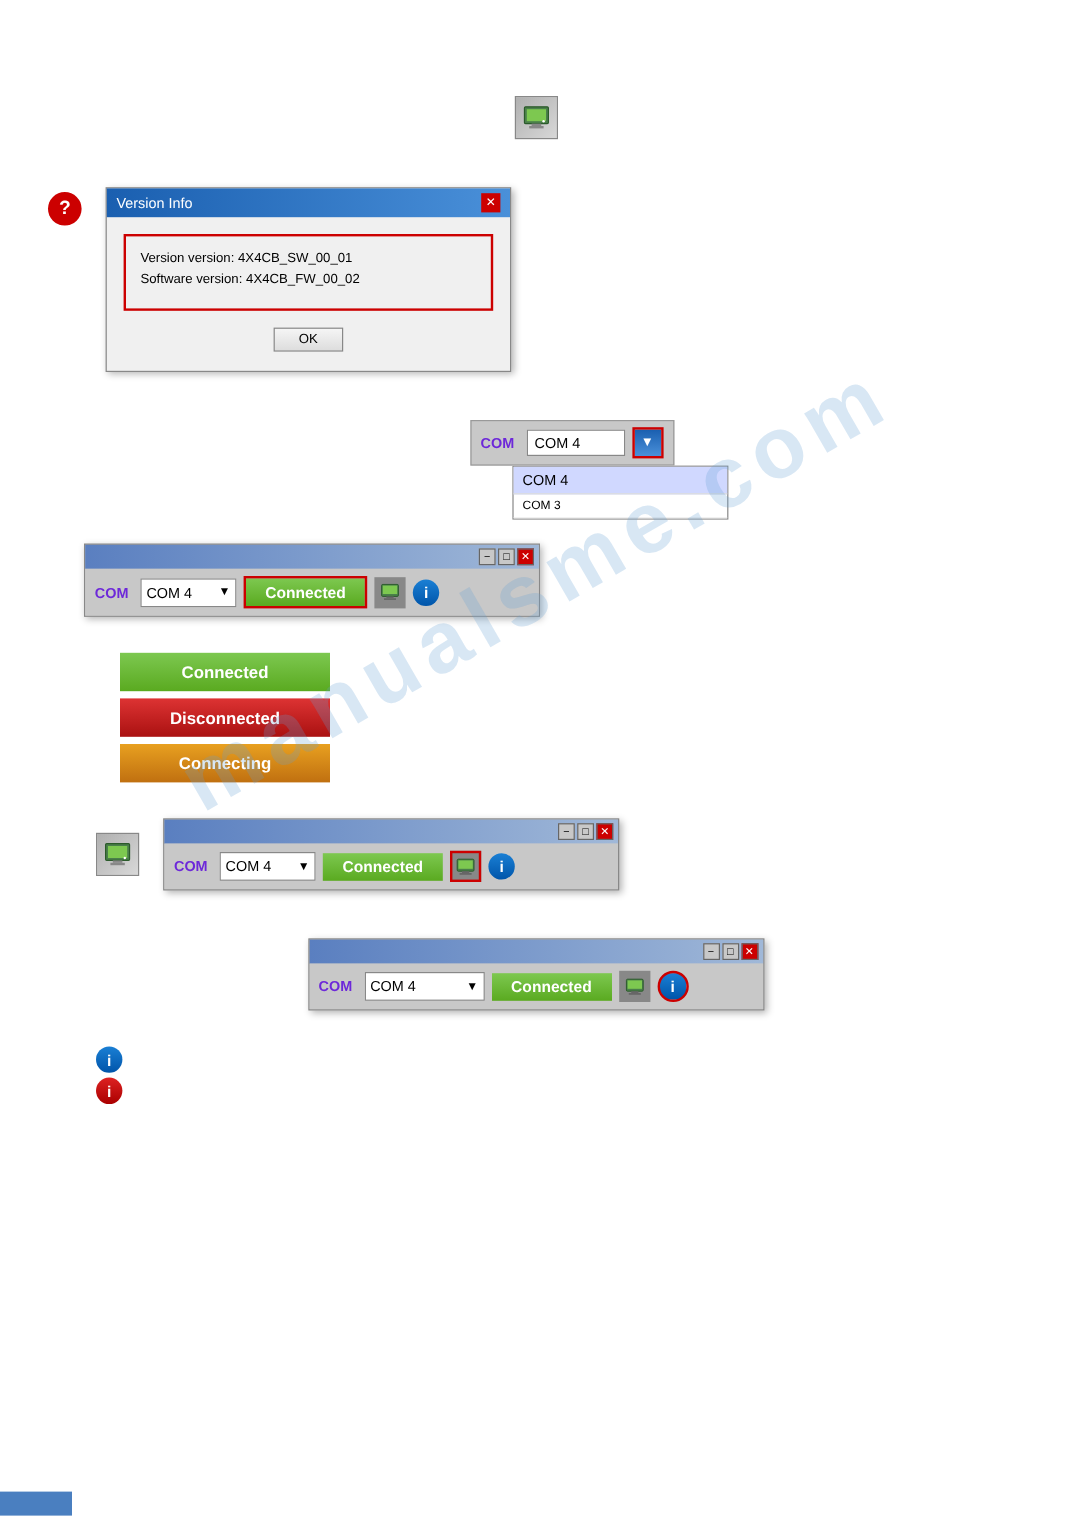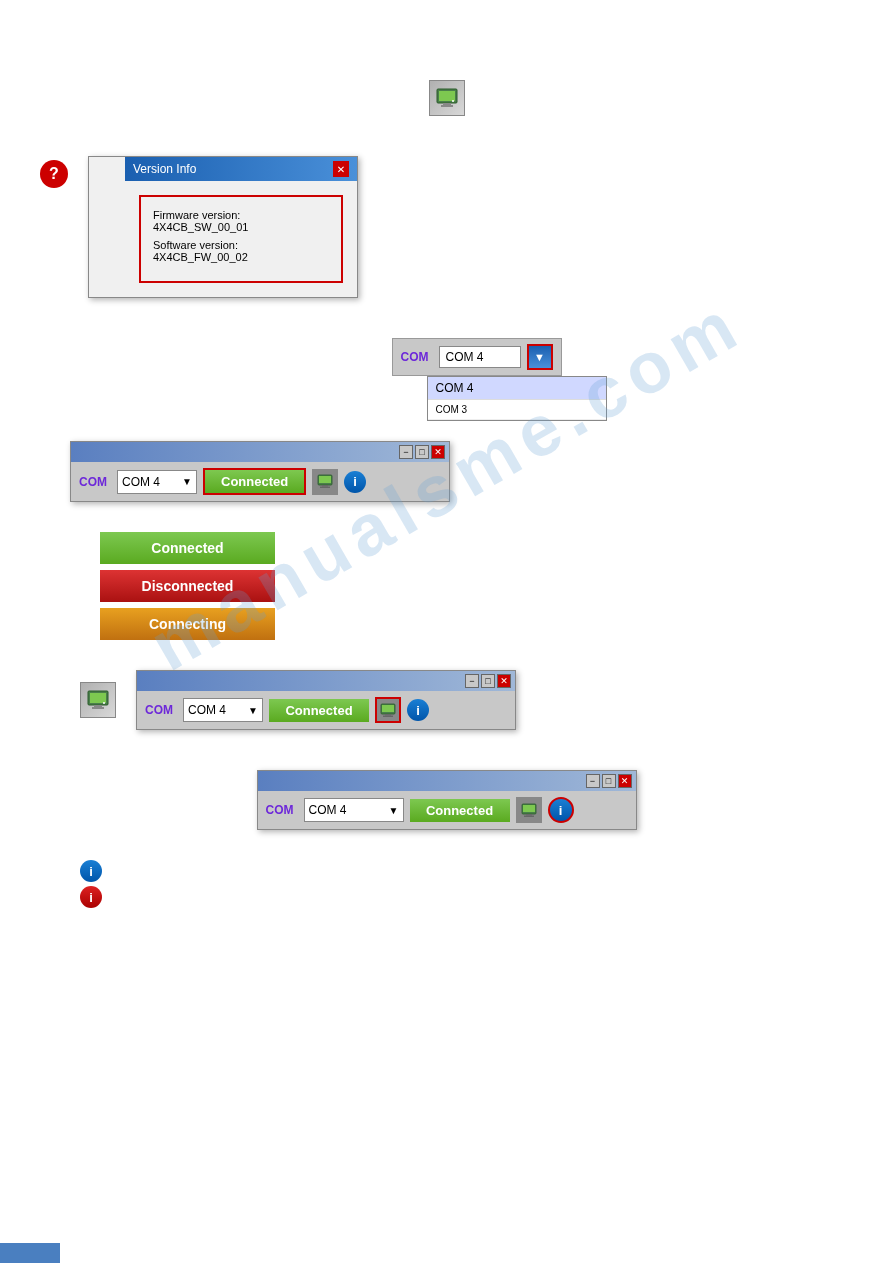--- a/index.html
+++ b/index.html
@@ -69,23 +69,22 @@
       justify-content: center;
       cursor: pointer;
       flex-shrink: 0;
       margin-top: 4px;
     }
 
     
     .version-dialog {
       border: 1px solid #888;
       background: #f0f0f0;
-      width: 270px;
+      width: 338px;
       box-shadow: 2px 2px 6px rgba(0,0,0,0.3);
-      padding-left: 36px;
     }
     .version-dialog-title {
       background: linear-gradient(to right, #1a5fb0, #4a90d9);
       color: white;
       padding: 4px 8px;
       font-size: 12px;
       display: flex;
       justify-content: space-between;
       align-items: center;
     }
@@ -306,22 +305,25 @@
   <div class="section-version">
     <div class="help-icon">?</div>
 
     <div class="version-dialog">
       <div class="version-dialog-title">
         <span>Version Info</span>
         <button class="version-dialog-close">✕</button>
       </div>
       <div style="padding: 6px;">
         <div class="version-dialog-body">
-          <p>Firmware version: 4X4CB_SW_00_01</p>
+          <p>Version version: 4X4CB_SW_00_01</p>
           <p>Software version: 4X4CB_FW_00_02</p>
+        </div>
+        <div class="version-dialog-footer">
+          <button class="ok-button">OK</button>
         </div>
       </div>
     </div>
   </div>
 
   <div style="display:flex; justify-content:center; flex-direction:column; align-items:center; margin-bottom: 20px; margin-left: 60px;">
 
     <div style="display:flex; align-items:center; background:#c8c8c8; border:1px solid #999; padding:5px 8px; gap:6px; margin-bottom:0;">
       <span class="com-label">COM</span>
       <div class="com-select-wrapper">

